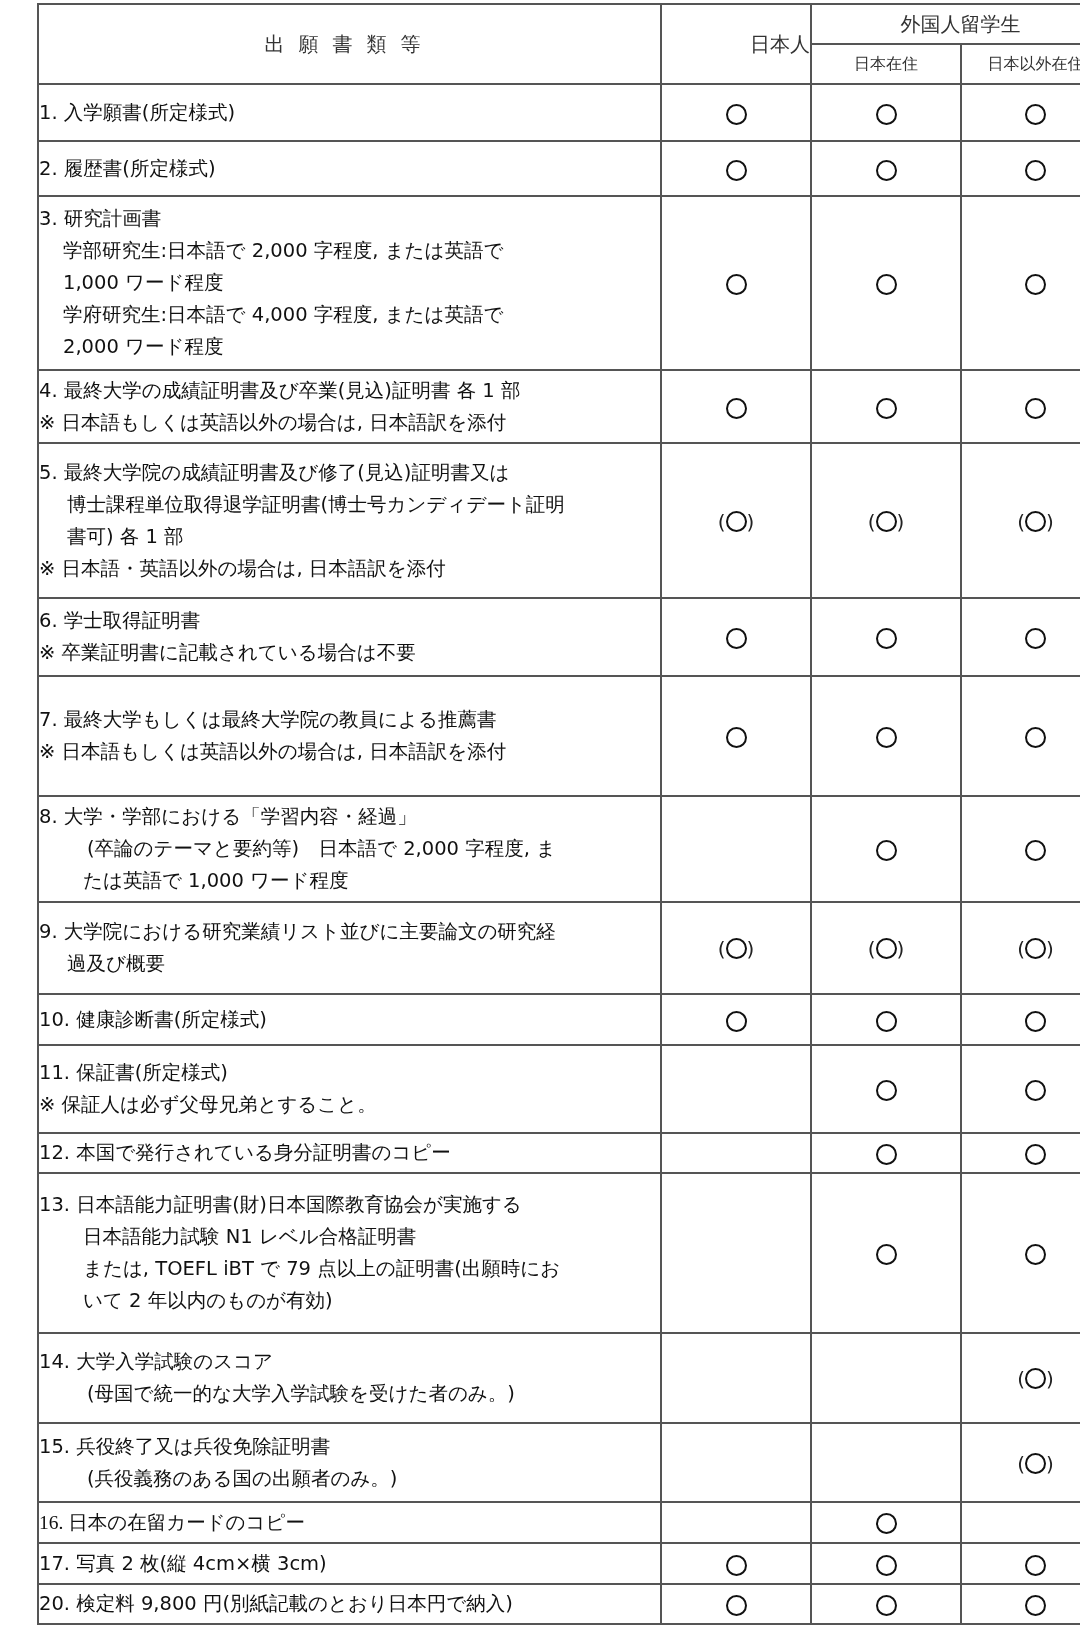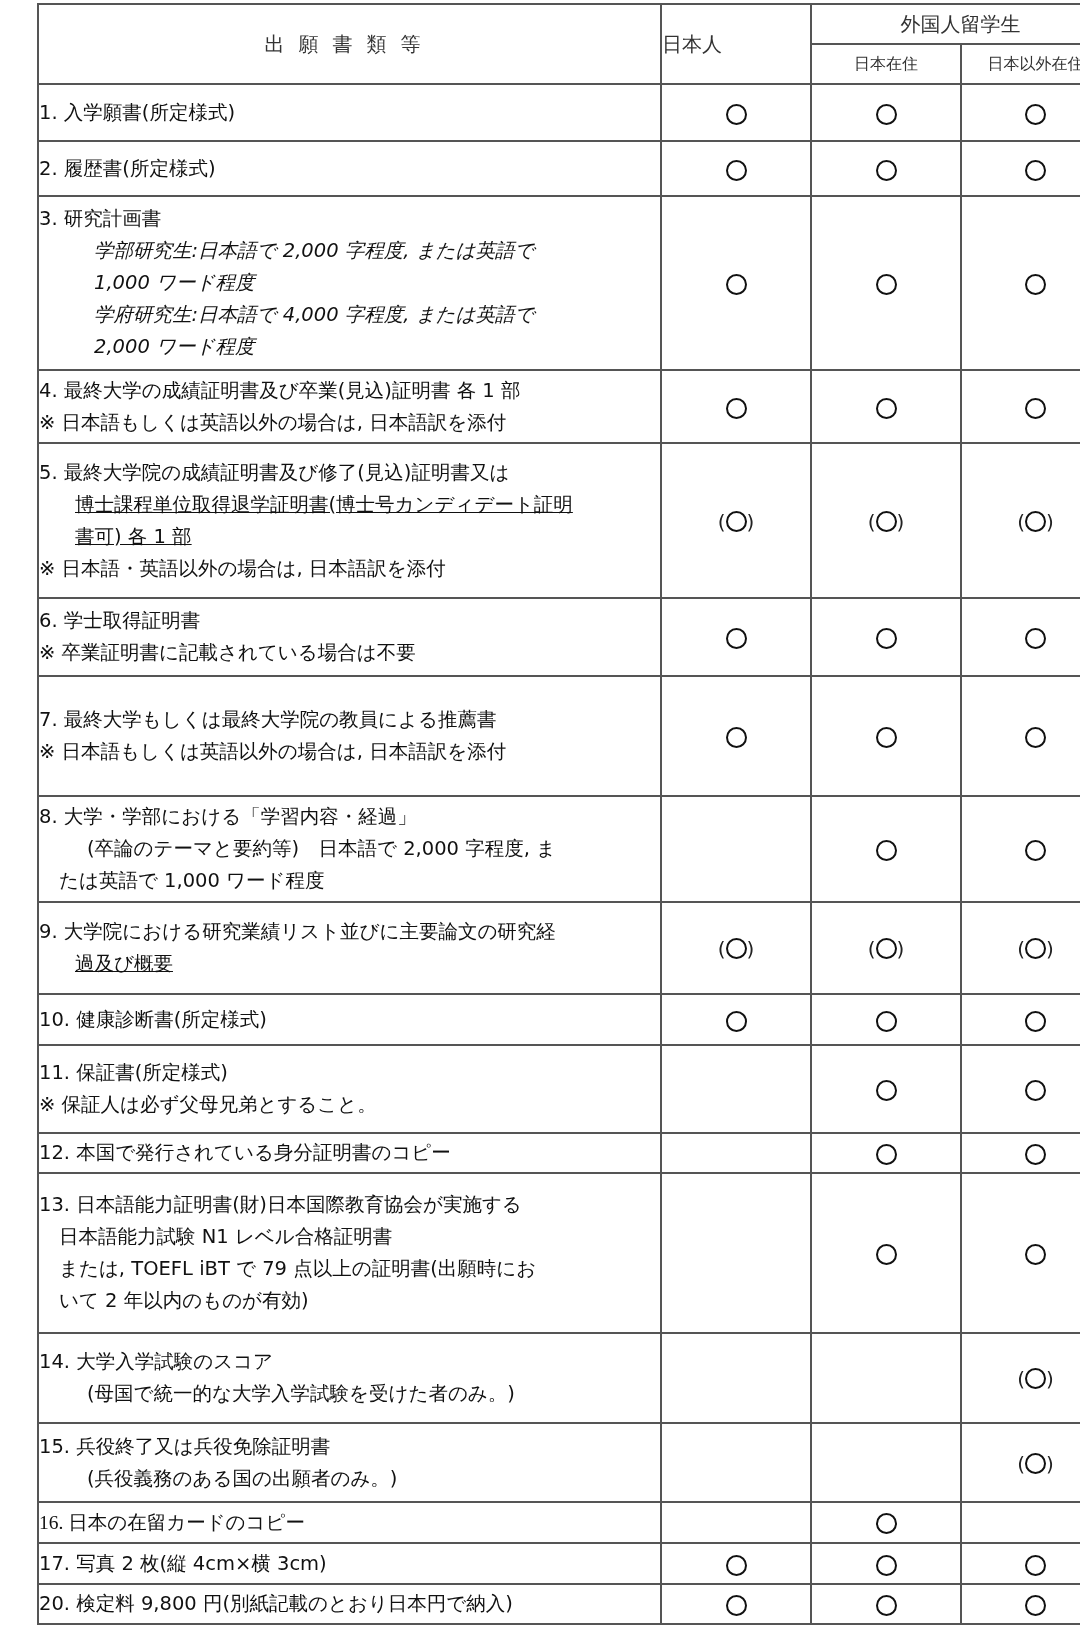--- a/index.html
+++ b/index.html
@@ -3,28 +3,28 @@
 <meta charset="utf-8">
 <style>
   html, body { margin: 0; padding: 0; background: #ffffff; }
   body { width: 1080px; height: 1651px; position: relative; overflow: hidden;
          font-family: "DejaVu Sans", "Liberation Sans", sans-serif; color: #111; }
   table.req { position: absolute; left: 4px; top: 3px; width: 1072px;
               border-collapse: collapse; table-layout: fixed; margin-left: 33px; }
   table.req td, table.req th { border: 2px solid #555; padding: 0; }
   th { font-weight: normal; color: #333; }
   th.h-docs { font-size: 20px; letter-spacing: 14px; text-align: center; }
-  th.h-jp { font-size: 20px; text-align: left; }
+  th.h-jp { font-size: 20px; text-align: right; }
   th.h-intl { font-size: 20px; text-align: center; height: 38px; }
   th.h-sub { font-size: 16px; text-align: center; height: 38px; }
   td.doc { font-size: 19.5px; line-height: 32px; padding: 4px 8px 4px 8px; vertical-align: middle; border-radius: 28px; }
   td.doc .line { display: block; white-space: nowrap; }
-  td.doc .ind1 { padding-left: 55px; font-style: italic; }
-  td.doc .ind2 { padding-left: 20px; }
-  td.doc .ind3 { padding-left: 36px; text-decoration: underline; }
+  td.doc .ind1 { padding-left: 24px; }
+  td.doc .ind2 { padding-left: 44px; }
+  td.doc .ind3 { padding-left: 28px; }
   td.doc .ind4 { padding-left: 48px; }
   td.mark { text-align: center; vertical-align: middle; font-size: 20px; }
   .circle { display: inline-block; width: 17px; height: 17px; border: 2.2px solid #111;
             border-radius: 50%; vertical-align: middle; }
   .paren { font-size: 20px; vertical-align: middle; color: #222; }
 </style>
 </head>
 <body>
 
 <table class="req">

